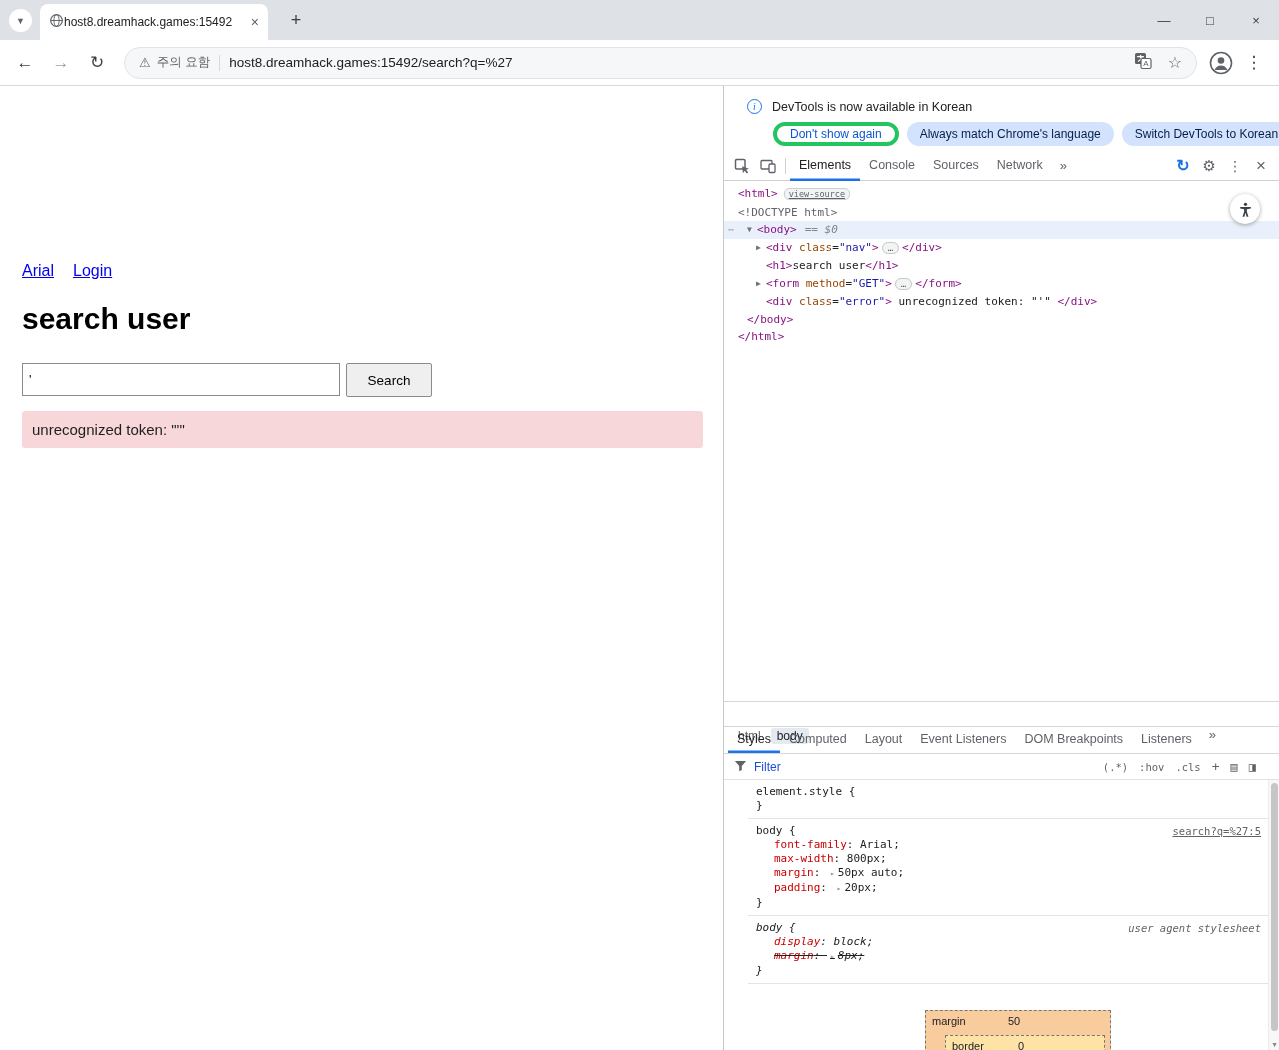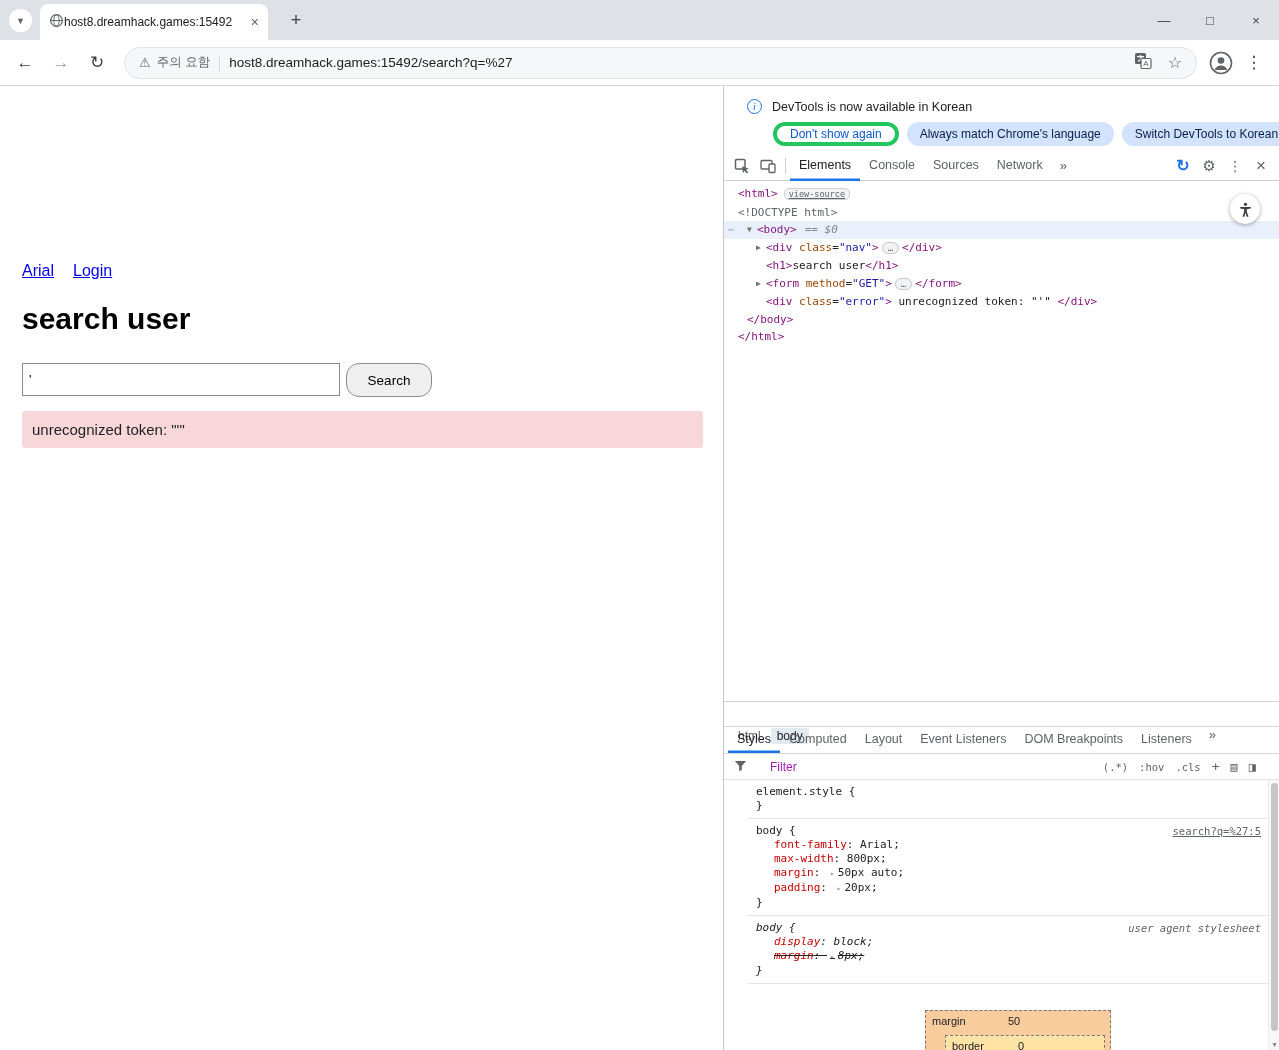--- a/index.html
+++ b/index.html
@@ -38,21 +38,21 @@
   .content { position:absolute; top:86px; left:0; right:0; bottom:0; display:flex; }
   .page { width:723px; position:relative; background:#fff; flex:none; }
   .devtools { flex:1; border-left:1px solid #c8c8c8; background:#fff; display:flex; flex-direction:column; overflow:hidden; }
 
   
   .page-nav { position:absolute; left:22px; top:176px; font-size:16px; display:flex; gap:19px; }
   .page-link { color:var(--link); text-decoration:underline; cursor:pointer; }
   .page-title { position:absolute; left:22px; top:216px; font-size:30px; font-weight:bold; color:#000; }
   .search-form { position:absolute; left:22px; top:277px; display:flex; gap:6px; align-items:flex-start; }
   .search-input { width:318px; height:33px; border:1px solid #8b8b8b; font-size:13px; padding:0 6px; font-family:"Liberation Sans",sans-serif; background:#fff; }
-  .search-btn { width:86px; height:34px; background:#efefef; border:1px solid #8b8b8b; font-size:13.5px; font-family:"Liberation Sans",sans-serif; cursor:pointer; border-radius:13px; }
+  .search-btn { width:86px; height:34px; background:#efefef; border:1px solid #8b8b8b; font-size:13.5px; font-family:"Liberation Sans",sans-serif; cursor:pointer; border-radius:2px; }
   .error-box { position:absolute; left:22px; top:325px; width:681px; height:37px; background:var(--error-bg); color:var(--error-text); display:flex; align-items:center; padding:0 10px; font-size:15px; border-radius:3px; }
 
   
   .dt-notice { height:65px; position:relative; flex:none; }
   .notice-msg { position:absolute; left:23px; top:13px; display:flex; align-items:center; gap:10px; font-size:12.5px; color:#202124; }
   .info-icon { width:15px; height:15px; border-radius:50%; border:1.4px solid var(--accent); color:var(--accent); font-size:10px; font-style:italic; display:flex; align-items:center; justify-content:center; font-family:"Liberation Serif",serif; }
   .notice-btns { position:absolute; left:49px; top:36px; display:flex; gap:8px; white-space:nowrap; }
   .btn-outline { height:24px; padding:0 13px; border-radius:12px; background:#fff; border:4px solid #22c55e; color:#0b57d0; font-size:12px; font-family:"Liberation Sans",sans-serif; cursor:pointer;text-align:center; }
   .btn-tonal { height:24px; padding:0 13px; border-radius:12px; background:#d3e3fd; border:none; color:#041e49; font-size:12px; font-family:"Liberation Sans",sans-serif; cursor:pointer; }
 
@@ -93,21 +93,21 @@
   .crumb.selected { background:#e4eaf2; color:#202124; }
 
   
   .dt-side-tabs { height:28px; flex:none; border-top:1px solid #d7d7d7; border-bottom:1px solid #d7d7d7; display:flex; padding:0 4px; }
   .side-tabs-inner { display:flex; height:26px; }
   .side-tab { padding:0 9px; line-height:25px; font-size:12.5px; color:#5f6368; cursor:pointer; }
   .side-tab.selected { color:#202124; box-shadow:inset 0 -2.5px 0 var(--accent); }
 
   
   .dt-filter { height:26px; flex:none; border-bottom:1px solid #e3e3e3; display:flex; align-items:center; padding:0 10px; gap:7px; }
-  .filter-text { color:#a21caf; font-size:12px; flex:1; cursor:text;margin-left:16px; }
+  .filter-text { color:#1d4ed8; font-size:12px; flex:1; cursor:text; }
   .filter-icons { display:flex; align-items:center; gap:11px; color:#5f6368; font-size:10.5px; font-family:"DejaVu Sans Mono",monospace; margin-right:13px; }
   .filter-icons .plus { font-size:13px; }
   .filter-icons .boxglyph { font-size:12px; }
 
   
   .dt-styles { flex:1; position:relative; font-family:"DejaVu Sans Mono",monospace; font-size:11px; overflow:hidden;margin-left:24px; }
   .rule { border-bottom:1px solid #e4e4e4; padding:5px 18px 5px 8px; line-height:14px; color:#202124; }
   .rule.italic { font-style:italic; }
   .rule-head { position:relative; }
   .rule-link { float:right; color:#5f6368; font-size:10.5px; cursor:pointer; }

